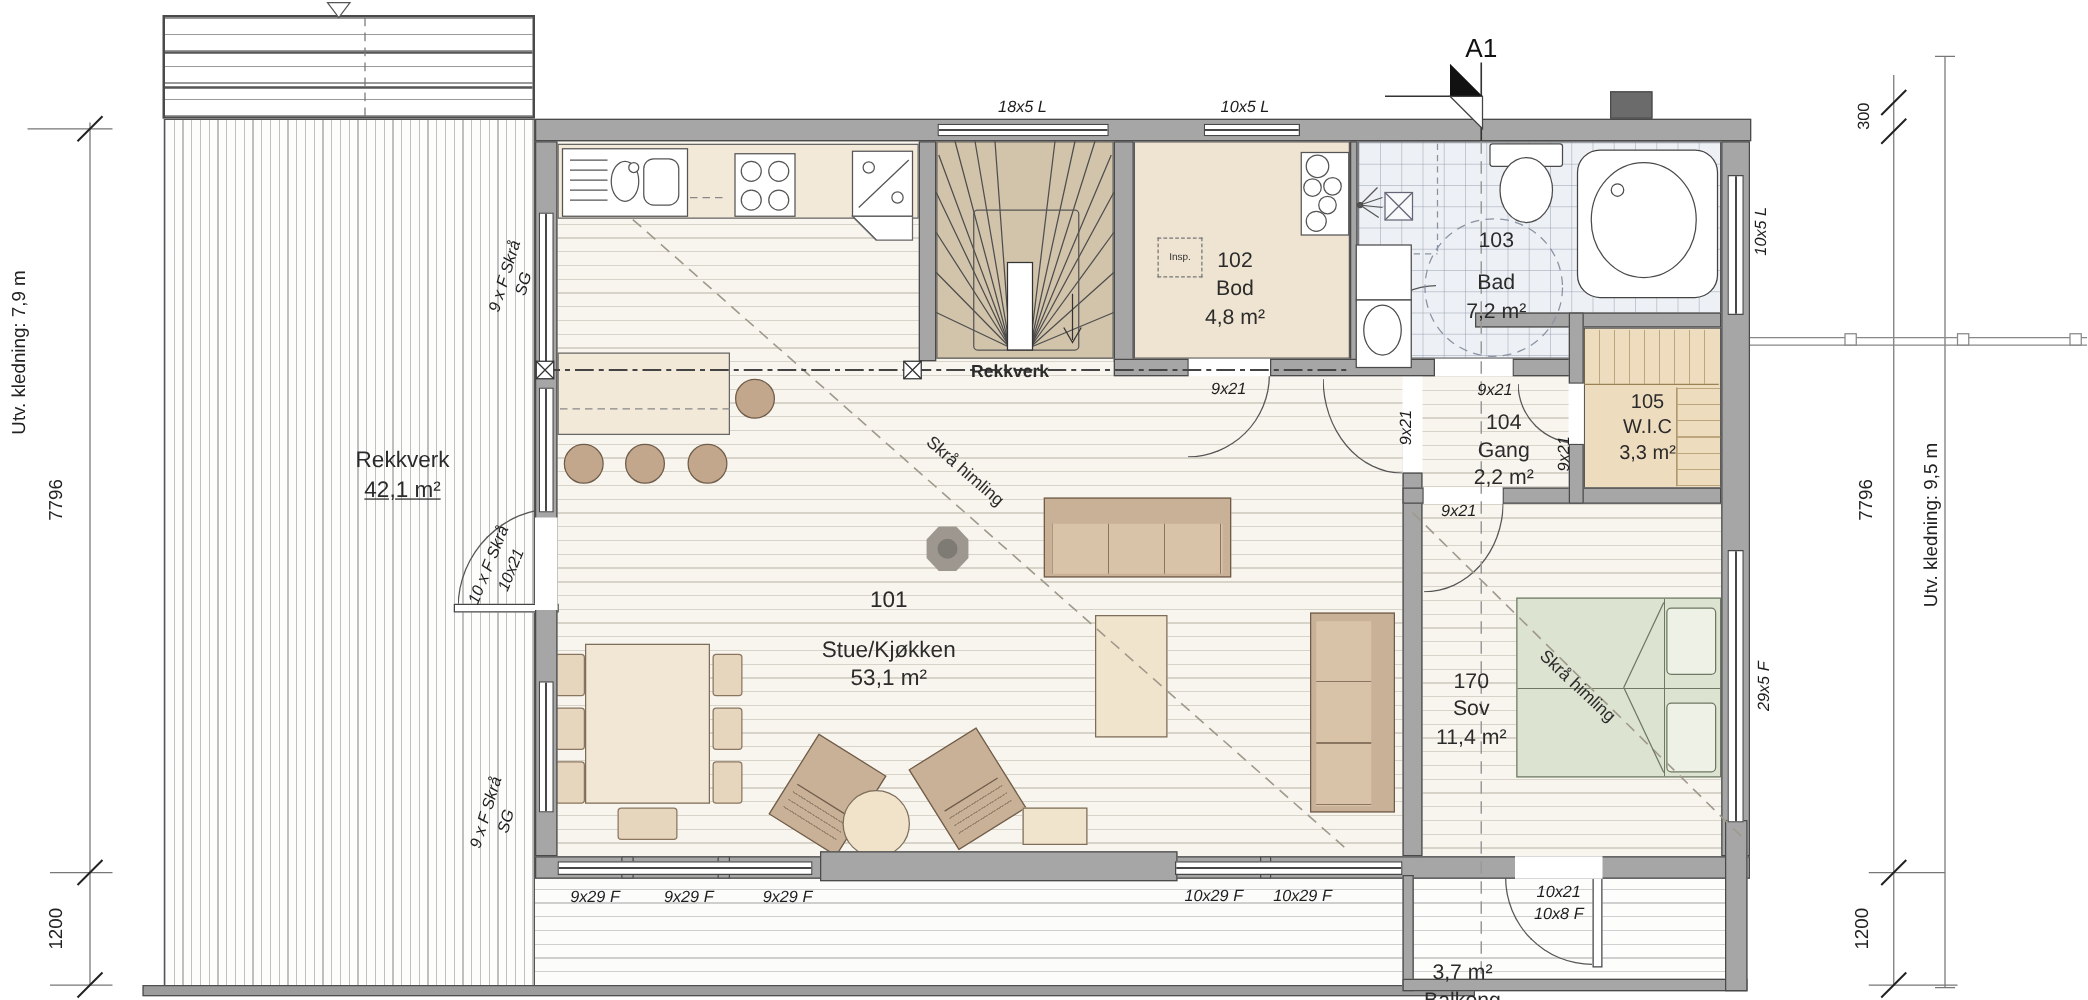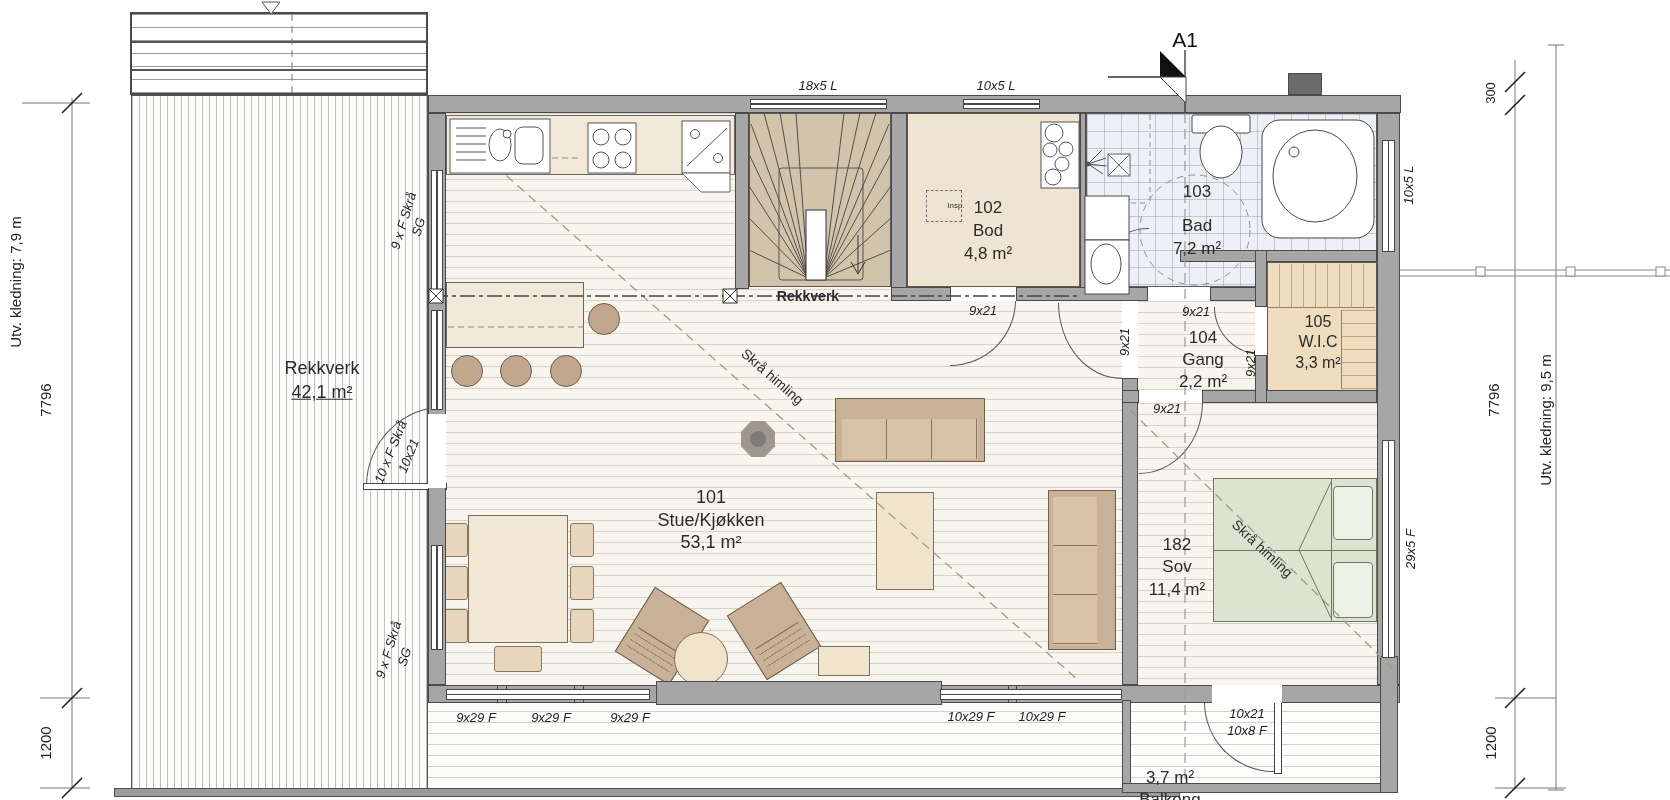--- a/index.html
+++ b/index.html
@@ -39,21 +39,21 @@
   .arc.bl{border-left:1.5px solid #555;border-bottom:1.5px solid #555;border-bottom-left-radius:100% 100%;}
   .leaf{position:absolute;background:#fff;border:1px solid #444;}
   .lbl{position:absolute;transform:translate(-50%,-50%);font-size:17px;line-height:1.25;color:#2b2b2b;text-align:center;white-space:nowrap;}
   .big{font-size:18px;}
   .md{font-size:16px;}
   .sm{font-size:14px;}
   .op{font-style:italic;font-size:13px;color:#1d1d1d;}
   .dim{font-size:15px;color:#222;}
   .dimsm{font-size:13px;color:#222;}
   .a1{font-size:21px;color:#111;}
-  .insp{font-size:8px;color:#333;margin-left:12px;}
+  .insp{font-size:8px;color:#333;}
   .inspbox{position:absolute;border:1px dashed #777;background:transparent;}
   .r90{transform:translate(-50%,-50%) rotate(-90deg);}
   .r73{transform:translate(-50%,-50%) rotate(-73deg);}
   .r68{transform:translate(-50%,-50%) rotate(-68deg);}
   .r41{transform:translate(-50%,-50%) rotate(41deg);}
   .r43{transform:translate(-50%,-50%) rotate(43deg);}
   svg.overlay{position:absolute;left:0;top:0;pointer-events:none;}
 </style>
 </head>
 <body>
@@ -252,41 +252,41 @@
       <circle cx="1294" cy="152" r="5"></circle>
       <rect x="1085" y="196" width="44" height="44" fill="#fff"></rect>
       <rect x="1085" y="240" width="44" height="54" fill="#fff"></rect>
       <ellipse cx="1106" cy="264" rx="15" ry="20" fill="#fff"></ellipse>
     </g>
     <g stroke="#6e7862" stroke-width="1" fill="none">
       <path d="M1331,482 L1299,550 M1331,618 L1299,550"></path>
     </g>
   </svg>
 
-  <div class="lbl big" style="left:711px;top:497px;">101</div>
+  <div class="lbl big" style="left:711px;top:480px;">101</div>
   <div class="lbl big" style="left:711px;top:520px;">Stue/Kjøkken</div>
   <div class="lbl big" style="left:711px;top:542px;">53,1 m²</div>
 
   <div class="lbl" style="left:988px;top:208px;">102</div>
   <div class="lbl" style="left:988px;top:231px;">Bod</div>
   <div class="lbl" style="left:988px;top:254px;">4,8 m²</div>
 
   <div class="lbl" style="left:1197px;top:192px;">103</div>
   <div class="lbl" style="left:1197px;top:226px;">Bad</div>
   <div class="lbl" style="left:1197px;top:249px;">7,2 m²</div>
 
   <div class="lbl" style="left:1203px;top:338px;">104</div>
   <div class="lbl" style="left:1203px;top:360px;">Gang</div>
   <div class="lbl" style="left:1203px;top:382px;">2,2 m²</div>
 
   <div class="lbl md" style="left:1318px;top:322px;">105</div>
   <div class="lbl md" style="left:1318px;top:342px;">W.I.C</div>
   <div class="lbl md" style="left:1318px;top:363px;">3,3 m²</div>
 
-  <div class="lbl" style="left:1177px;top:545px;">182</div>
+  <div class="lbl" style="left:1177px;top:545px;">170</div>
   <div class="lbl" style="left:1177px;top:567px;">Sov</div>
   <div class="lbl" style="left:1177px;top:590px;">11,4 m²</div>
 
   <div class="lbl big" style="left:322px;top:368px;">Rekkverk</div>
   <div class="lbl big" style="left:322px;top:392px;text-decoration:underline;">42,1 m²</div>
   <div class="lbl" style="left:1170px;top:800px;">Balkong</div>
   <div class="lbl" style="left:1170px;top:778px;">3,7 m²</div>
 
   <div class="lbl sm" style="left:808px;top:297px;font-weight:bold;">Rekkverk</div>
   <div class="lbl sm r41" style="left:772px;top:377px;">Skrå himling</div>

